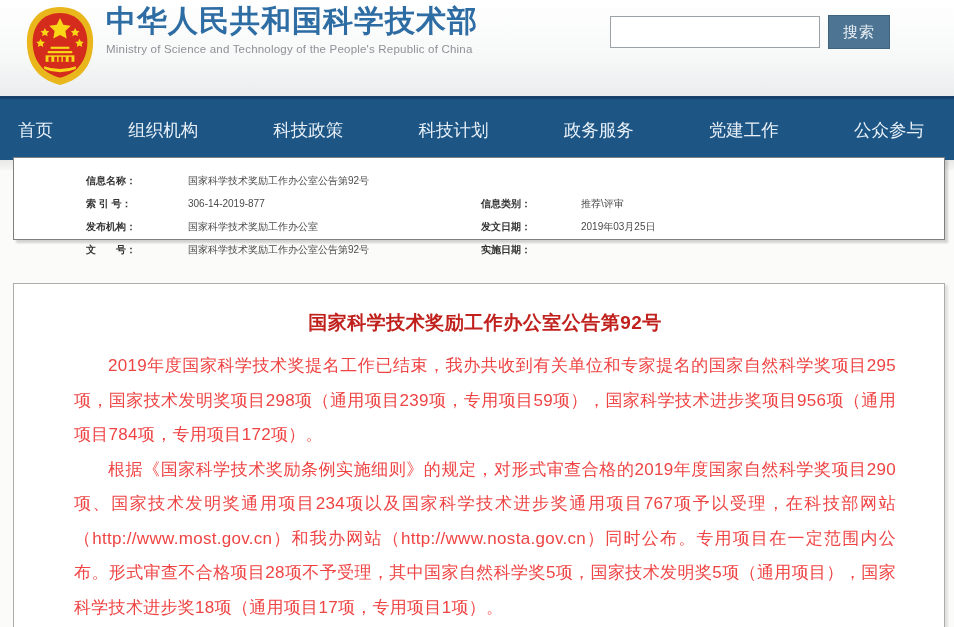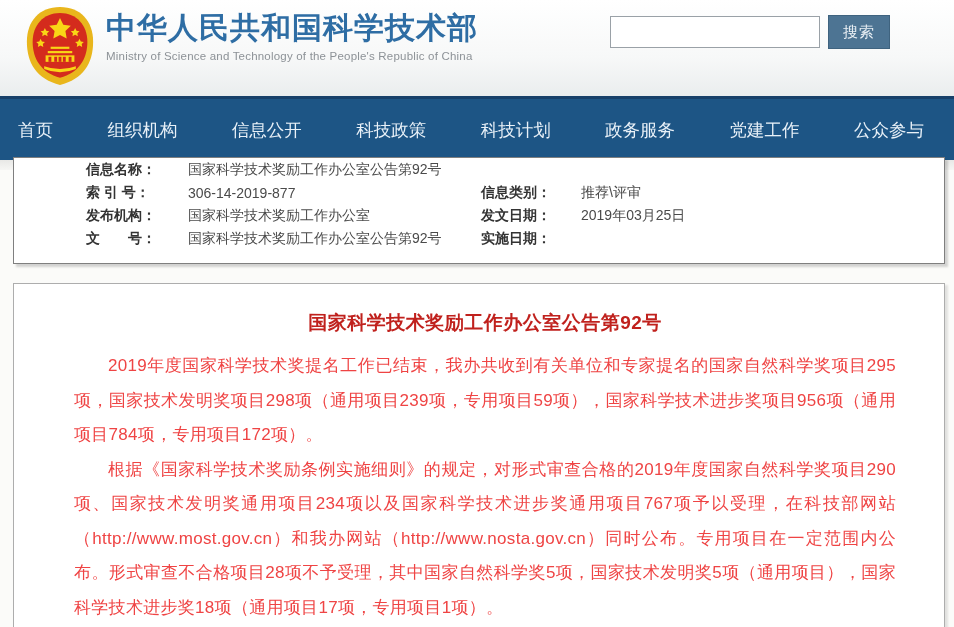--- a/index.html
+++ b/index.html
@@ -10,21 +10,21 @@
     position: relative;
   }
 
   
   .header {
     height: 96px;
     background: linear-gradient(180deg, #ffffff 0%, #f7f8f8 60%, #eaedee 100%);
     position: relative;
   }
   .emblem { position: absolute; left: 24px; top: 4px; width: 72px; height: 84px; }
-  .site-ident { position: absolute; left: 106px; top: 11px; }
+  .site-ident { position: absolute; left: 106px; top: 4px; }
   .site-title {
     font-size: 30px; font-weight: bold; color: #2e6da4; letter-spacing: 1px;
     line-height: 34px;
   }
   .site-subtitle { font-size: 11.5px; color: #8d9297; margin-top: 5px; letter-spacing: .2px; }
   .search-area { position: absolute; top: 16px; right: 64px; display: flex; gap: 8px; }
   .search-input {
     width: 210px; height: 32px; border: 1px solid #9aa1a7; background: #fff;
     outline: none; padding: 0 8px; font-size: 14px; color: #333;
   }
@@ -41,24 +41,24 @@
     padding: 0 24px 0 12px;
   }
   .nav-item {
     color: #e9f1f8; font-size: 17.5px; text-decoration: none; cursor: pointer;
     padding: 4px 6px; white-space: nowrap;
   }
   .nav-strip { height: 10px; background: linear-gradient(180deg, #e8e8e6, #f6f6f4); }
 
   
   .info-box {
-    position: absolute; left: 13px; right: 9px; top: 157px; height: 107px;
+    position: absolute; left: 13px; right: 9px; top: 157px; height: 83px;
     background: #fff; border: 1px solid #7f7f7f;
     box-shadow: 3px 3px 2px rgba(0,0,0,.16);
-    font-size: 14px;
+    padding-top: 11px; font-size: 10px;
   }
   .info-row {
     display: grid;
     grid-template-columns: 72px 102px 293px 100px auto;
     height: 23px; align-items: center;
   }
   .info-label { font-weight: bold; color: #333; white-space: pre; }
   .info-value { color: #4a4a4a; }
 
   
@@ -107,21 +107,20 @@
   </div>
   <div class="search-area">
     <input class="search-input" type="text" value="" style="">
     <button class="search-button">搜索</button>
   </div>
 </div>
 
 <div class="navbar">
   <a class="nav-item">首页</a>
   <a class="nav-item">组织机构</a>
-  <a class="nav-item">信息公开</a>
   <a class="nav-item">科技政策</a>
   <a class="nav-item">科技计划</a>
   <a class="nav-item">政务服务</a>
   <a class="nav-item">党建工作</a>
   <a class="nav-item">公众参与</a>
 </div>
 <div class="nav-strip"></div>
 
 <div class="info-box">
   <div class="info-row">

